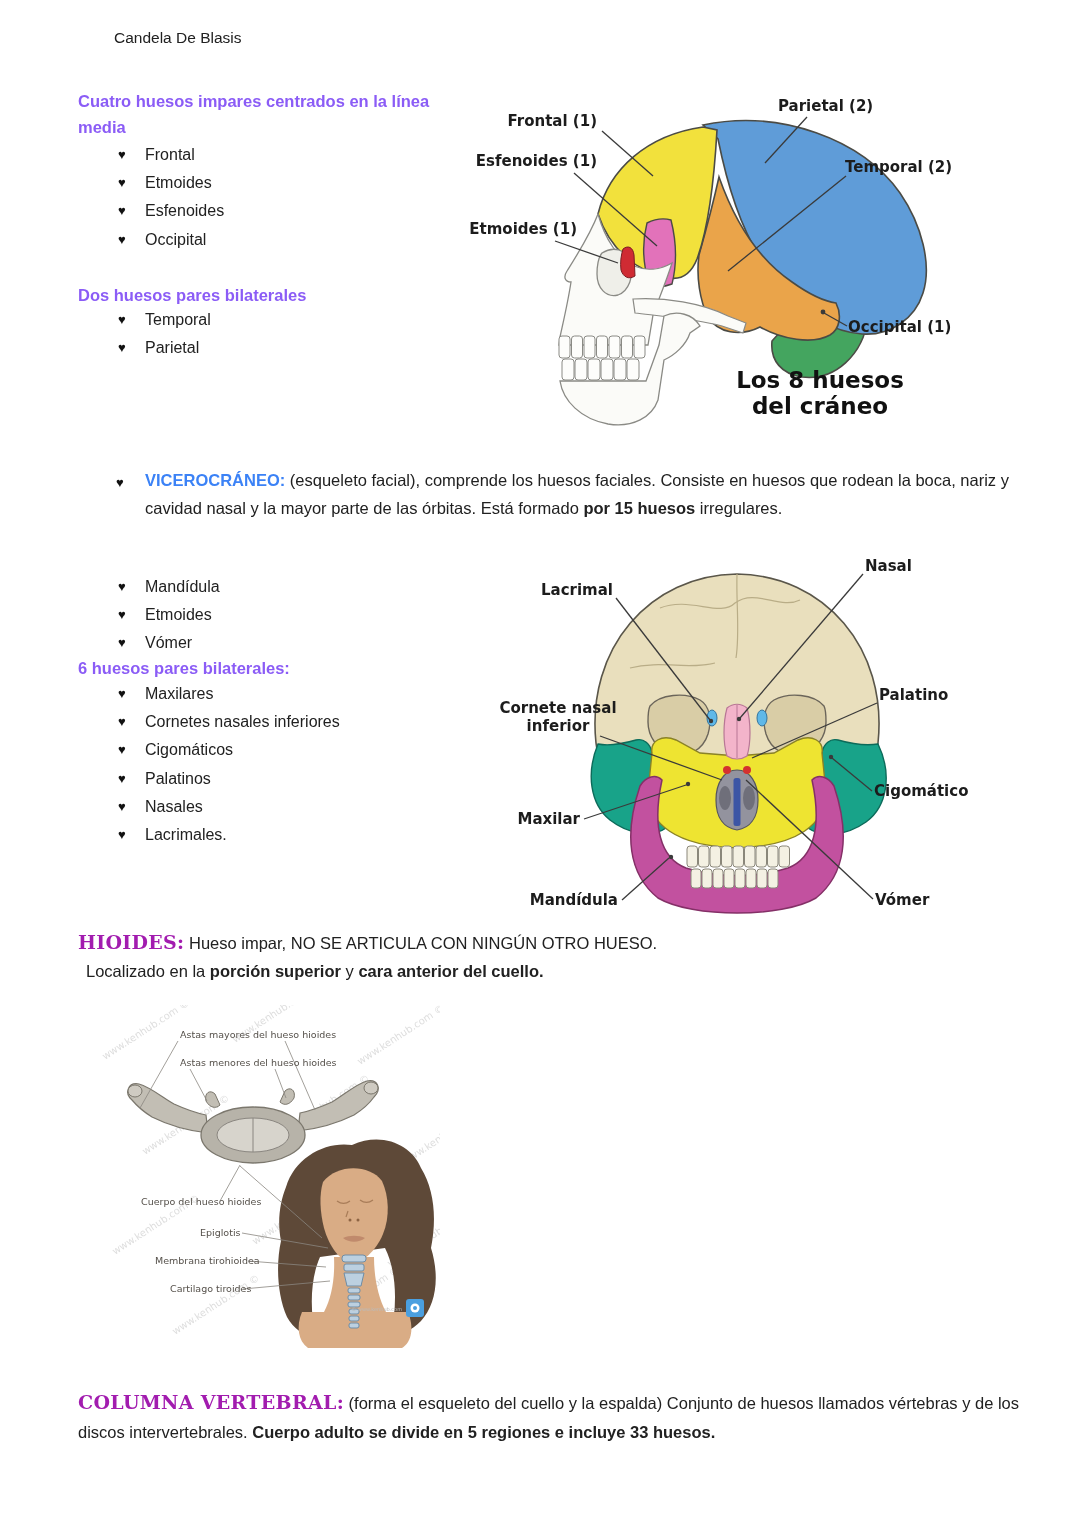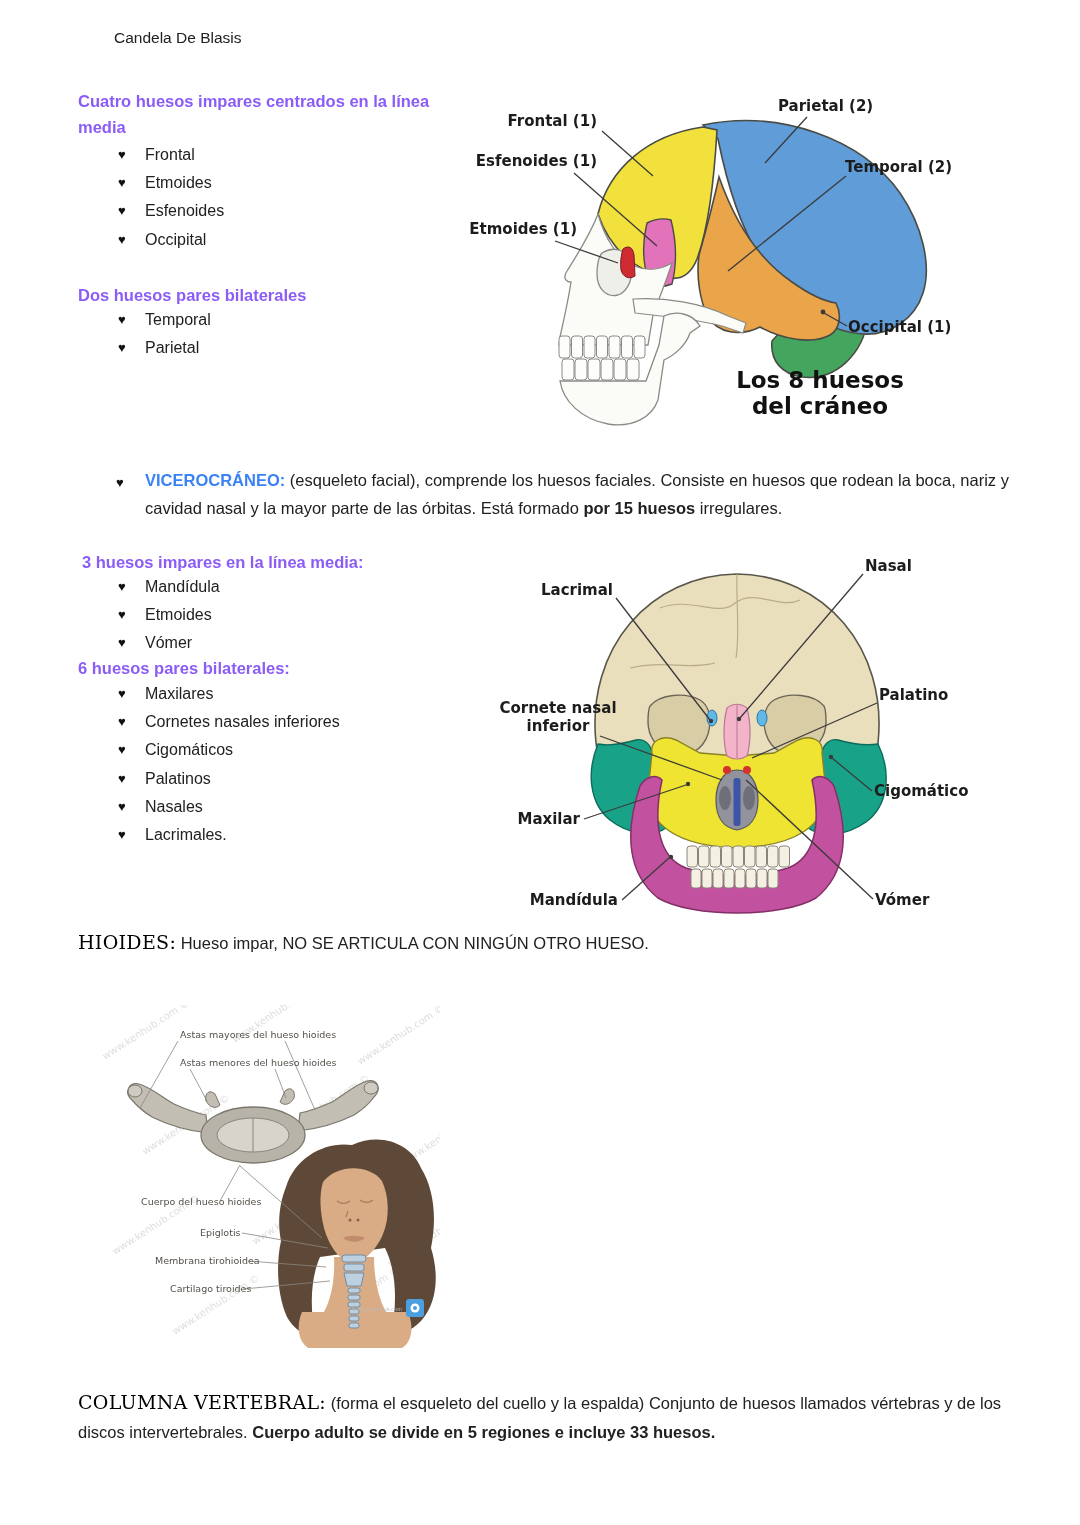--- a/index.html
+++ b/index.html
@@ -8,21 +8,21 @@
   .abs{position:absolute;}
   .author{font-size:15.5px;margin-left:36px;}
   .h-lav{color:#8b5cf6;font-weight:bold;font-size:16.5px;line-height:26px;}
   .hlist{font-size:16px;}
   .hli{position:relative;padding-left:67px;line-height:28.2px;white-space:nowrap;}
   .hli .heart{position:absolute;left:40px;top:0;font-size:13px;color:#111;}
   .para{font-size:16.5px;line-height:27.5px;}
   .para .bullet{position:absolute;left:38px;top:2px;font-size:13px;color:#111;}
   .para .ptext{display:block;padding-left:67px;}
   .term-purple{color:#3b82f6;font-weight:bold;}
-  .display-term{font-family:"DejaVu Serif",serif;font-weight:normal;color:#000000;
+  .display-term{font-family:"DejaVu Serif",serif;font-weight:bold;color:#a21caf;
                 font-size:19px;letter-spacing:0.3px;}
   .b{font-weight:bold;}
   .hio{font-size:16.5px;line-height:28px;}
   svg text.dlabel{font-family:"DejaVu Sans",sans-serif;font-size:15px;font-weight:600;fill:#1c1c1c;}
   svg text.caption{font-family:"DejaVu Sans",sans-serif;font-size:23px;font-weight:600;fill:#111;}
   svg text.klabel{font-family:"DejaVu Sans",sans-serif;font-size:9.5px;fill:#55504a;}
   svg text.wmark{font-family:"DejaVu Sans",sans-serif;font-size:10px;fill:#dedede;}
   svg text.credit{font-family:"DejaVu Sans",sans-serif;font-size:5px;fill:#bbbbbb;}
   svg .leader{stroke:#3a3a3a;stroke-width:1.3;fill:none;}
   svg .kleader{stroke:#8a8680;stroke-width:0.8;fill:none;}
@@ -108,21 +108,20 @@
     <text class="caption" x="370" y="331" text-anchor="middle">del cráneo</text>
   </svg>
 
   <div class="abs para" style="left:78px;top:467px;width:950px;">
     <span class="bullet">♥</span>
     <span class="ptext" style="width:880px;">
       <span class="term-purple">VICEROCRÁNEO:</span><span> (esqueleto facial), comprende los huesos faciales. Consiste en huesos que rodean la boca, nariz y cavidad nasal y la mayor parte de las órbitas. Está formado </span><span class="b">por 15 huesos</span><span> irregulares.</span>
     </span>
   </div>
 
-  <div class="abs h-lav" style="left:82px;top:549px;">3 huesos impares en la línea media:</div>
 
   <div class="abs hlist" style="left:78px;top:573px;">
     <div class="hli"><span class="heart">♥</span><span>Mandídula</span></div>
     <div class="hli"><span class="heart">♥</span><span>Etmoides</span></div>
     <div class="hli"><span class="heart">♥</span><span>Vómer</span></div>
   </div>
 
   <div class="abs h-lav" style="left:78px;top:655px;">6 huesos pares bilaterales:</div>
 
   <div class="abs hlist" style="left:78px;top:680px;">
@@ -209,20 +208,23 @@
     <text class="dlabel" x="58" y="183" text-anchor="middle">inferior</text>
     <text class="dlabel" x="374" y="248">Cigomático</text>
     <text class="dlabel" x="80" y="276" text-anchor="end">Maxilar</text>
     <text class="dlabel" x="118" y="357" text-anchor="end">Mandídula</text>
     <text class="dlabel" x="375" y="357">Vómer</text>
   </svg>
 
   <div class="abs hio" style="left:78px;top:928px;width:850px;">
     <div>
       <span class="display-term">HIOIDES:</span><span> Hueso impar, NO SE ARTICULA CON NINGÚN OTRO HUESO.</span>
+    </div>
+    <div style="padding-left:8px;">
+      <span>Localizado en la </span><span class="b">porción superior</span><span> y </span><span class="b">cara anterior del cuello.</span>
     </div>
   </div>
 
   <svg class="abs" style="left:90px;top:1005px;" width="350" height="343" viewBox="0 0 350 343">
 
     <g>
       <text class="wmark" x="15" y="55" transform="rotate(-33 15 55)">www.kenhub.com ©</text>
       <text class="wmark" x="145" y="38" transform="rotate(-33 145 38)">www.kenhub.com ©</text>
       <text class="wmark" x="270" y="60" transform="rotate(-33 270 60)">www.kenhub.com ©</text>
       <text class="wmark" x="55" y="150" transform="rotate(-33 55 150)">www.kenhub.com ©</text>

